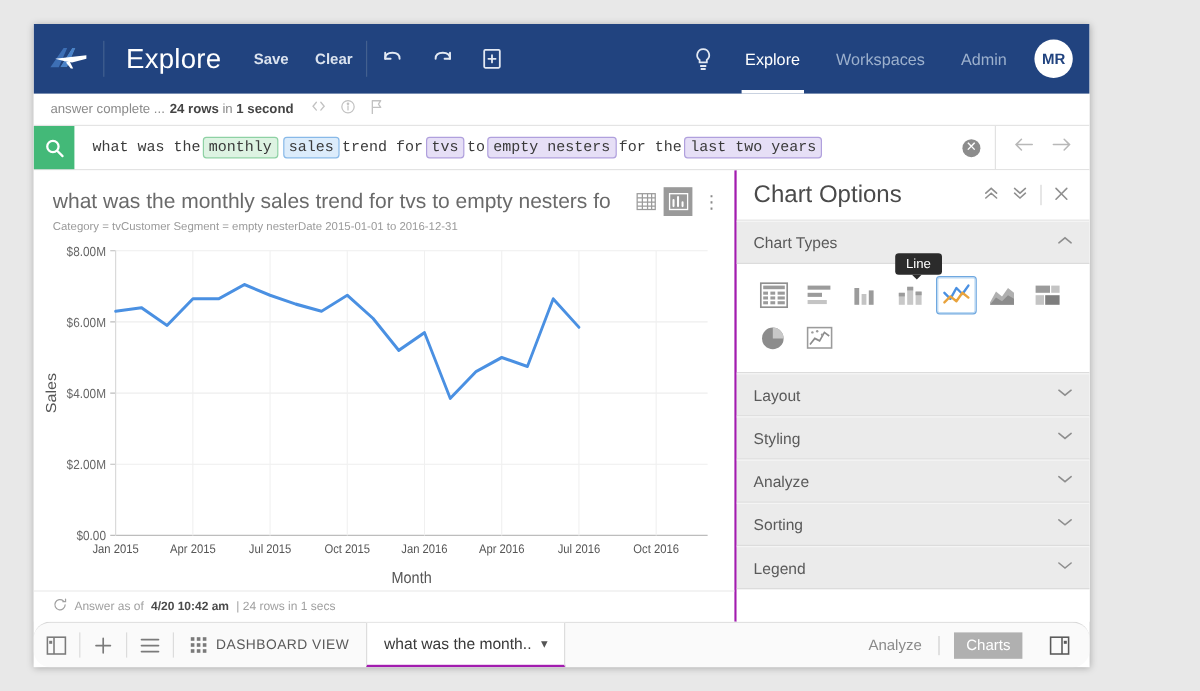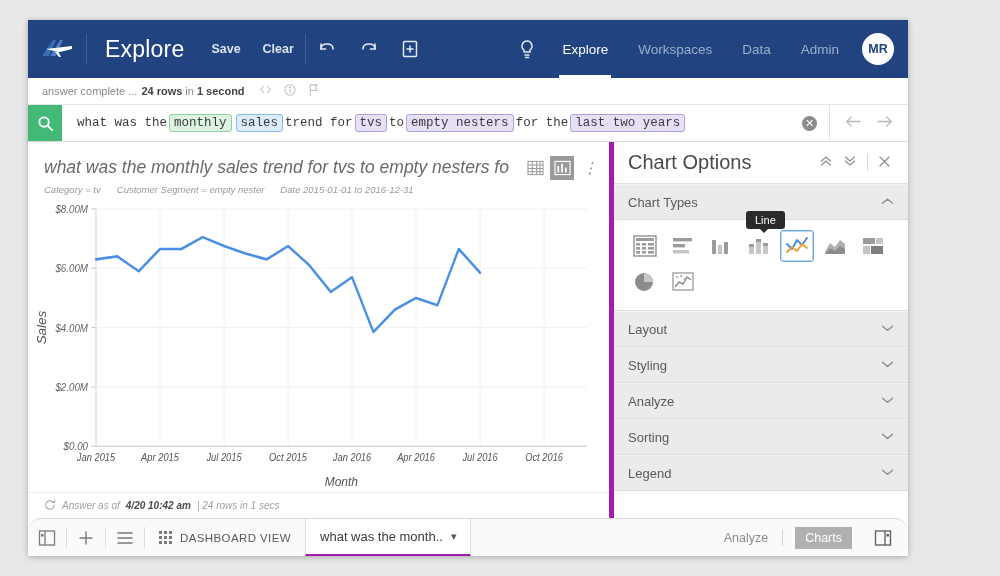--- a/index.html
+++ b/index.html
@@ -91,36 +91,35 @@
   }
   .navarrows {
     display: flex; align-items: center; gap: 14px; padding: 0 14px;
     border-left: 1px solid #e2e2e2; color: #b8b8b8; font-size: 16px;
   }
 
   
   .body { flex: 1; display: flex; min-height: 0; background: #fff; }
   .vizpane {
     flex: 1; display: flex; flex-direction: column; min-width: 0;
-    border-right: 5px solid #a21caf;
-    font-style: italic;
+    border-right: 2px solid #a21caf;
   }
   .vizheader { padding: 12px 10px 0 16px; display: flex; align-items: flex-start; }
   .viztitle {
     font-size: 17.5px; color: #6a6a6a; white-space: nowrap; overflow: hidden;
     flex: 1; line-height: 26px;
   }
   .vizheader-icons { display: flex; align-items: center; gap: 3px; padding-top: 2px; }
   .tgl {
     width: 24px; height: 24px; display: flex; align-items: center; justify-content: center;
     color: #9b9b9b;
   }
   .tgl.on { background: #9a9a9a; color: #fff; }
   .kebab { width: 18px; text-align: center; color: #8a8a8a; font-size: 15px; letter-spacing: 0; margin-left: 4px; }
-  .chips { padding: 4px 16px 0 16px; display: flex; gap: 16px; font-size: 9.5px; color: #9a9a9a; }
+  .chips { padding: 4px 16px 0 16px; display: flex; gap: 0; font-size: 9.5px; color: #9a9a9a; }
 
   .chartbox { flex: 1; position: relative; min-height: 0; padding: 6px 8px 0 4px; }
   .vizfooter {
     flex: 0 0 26px; display: flex; align-items: center; gap: 6px;
     padding-left: 16px; font-size: 10px; color: #a0a0a0;
     border-top: 1px solid #ececec;
   }
   .vizfooter b { color: #4a4a4a; }
 
   
@@ -231,21 +230,20 @@
     <div class="spacer"></div>
     <div class="rnav">
       <div class="iconbtn-nav">
         <svg width="18" height="22" viewBox="0 0 18 22" fill="none" stroke="#e3e9f3" stroke-width="1.5">
           <path d="M9 3 a5 5 0 0 1 3 9 v2 h-6 v-2 a5 5 0 0 1 3 -9 z"></path>
           <path d="M7 17 h4 M7.5 19.5 h3" stroke-linecap="round"></path>
         </svg>
       </div>
       <div class="rnav-item active">Explore</div>
       <div class="rnav-item">Workspaces</div>
-      <div class="rnav-item">Data</div>
       <div class="rnav-item">Admin</div>
       <div class="avatar">MR</div>
     </div>
   </div>
 
   <div class="statusstrip">
     <span style="padding-left:10px">answer complete ...</span>
     <b style="margin-left:4px">24 rows</b>
     <span style="margin:0 3px">in</span>
     <b>1 second</b>

